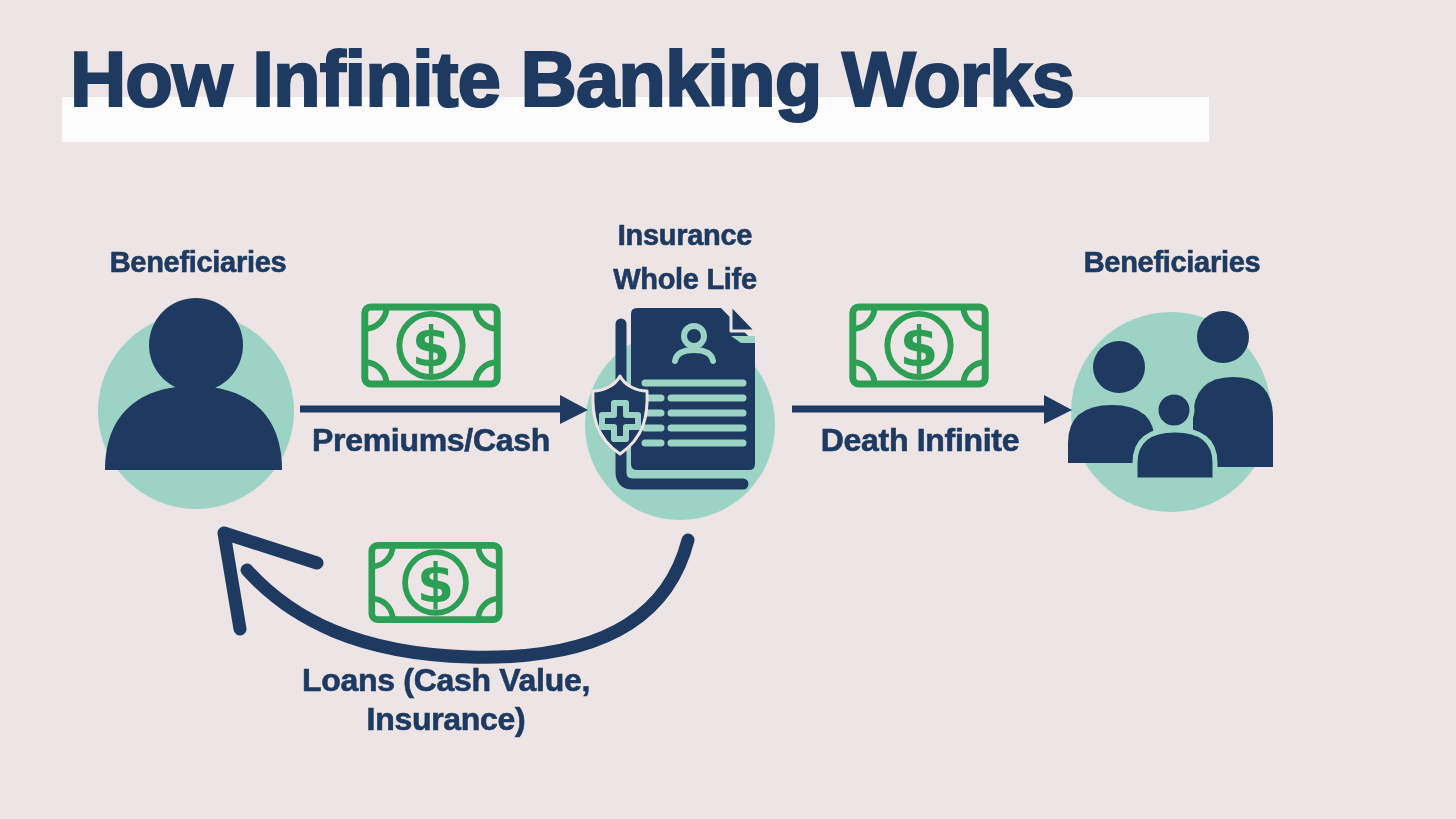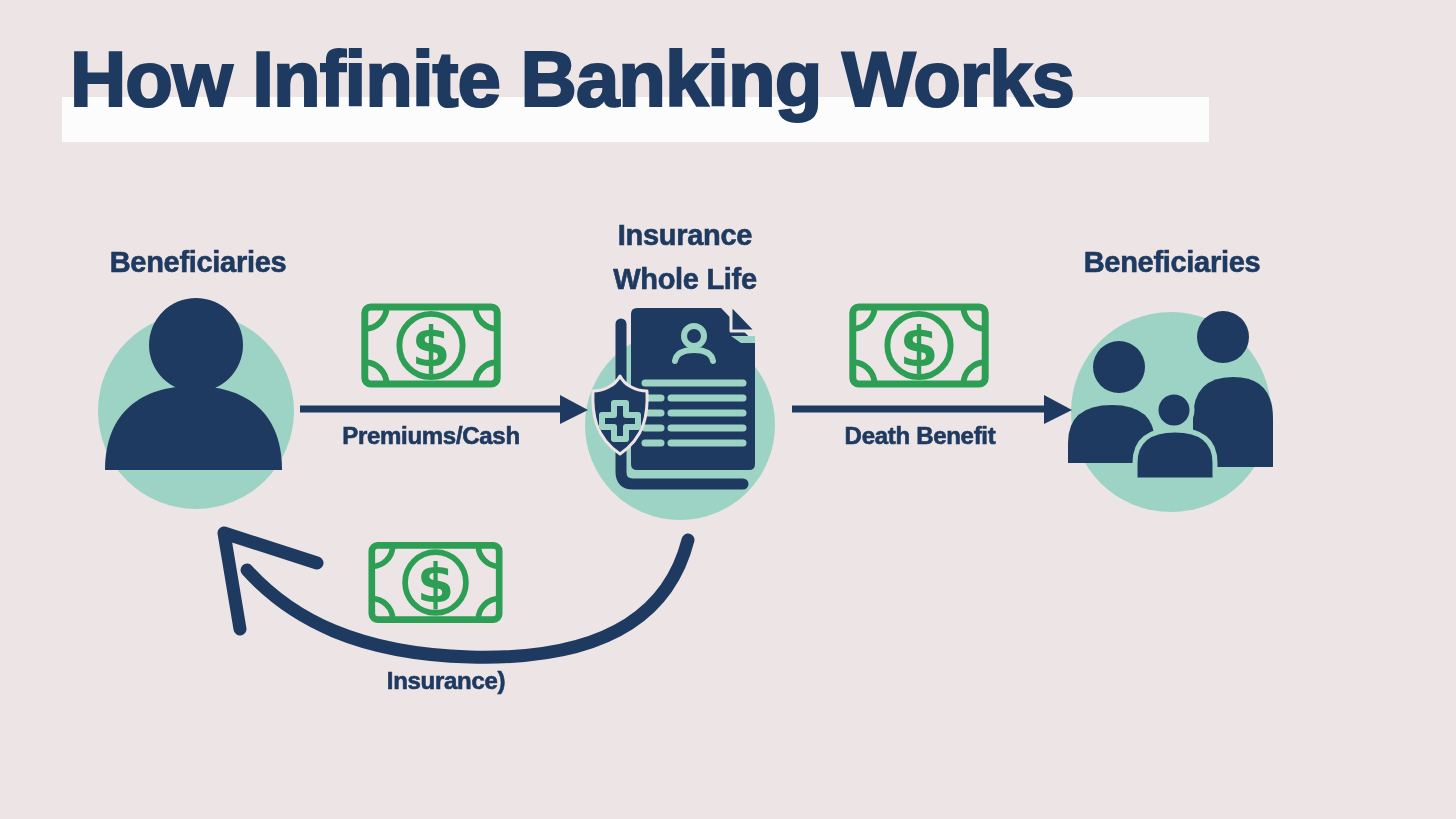--- a/index.html
+++ b/index.html
@@ -29,21 +29,21 @@
 
   .node-label,.flow-label{
     position:absolute;color:var(--navy);font-weight:bold;text-align:center;
     -webkit-text-stroke:0.6px var(--navy);letter-spacing:-0.3px;
   }
   .node-label{font-size:29px;}
   .label-policyholder{left:38px;top:246px;width:320px;}
   .label-whole-life{left:525px;top:213px;width:320px;line-height:44px;}
   .label-beneficiaries{left:1012px;top:246px;width:320px;text-align:center;}
 
-  .flow-label{font-size:24px;}
+  .flow-label{font-size:32px;}
   .label-premiums{left:271px;top:422px;width:320px;}
   .label-death-benefit{left:760px;top:422px;width:320px;}
   .label-loans{left:286px;top:661px;width:320px;line-height:39px;}
 
   svg.layer{position:absolute;left:0;top:0;width:1456px;height:819px;pointer-events:none;}
   svg.icon{position:absolute;overflow:visible;}
   .icon-policyholder{left:94px;top:292px;width:200px;height:220px;}
   .icon-document{left:595px;top:300px;width:180px;height:200px;}
   .icon-family{left:1068px;top:308px;width:206px;height:210px;}
   .bill{position:absolute;}
@@ -154,18 +154,19 @@
       <use href="#money-bill"></use>
     </svg>
   <svg class="bill bill-2" viewBox="0 0 142 86">
       <use href="#money-bill"></use>
     </svg>
   <svg class="bill bill-3" viewBox="0 0 142 86">
       <use href="#money-bill"></use>
     </svg>
 
   <div class="flow-label label-premiums">Premiums/Cash</div>
-  <div class="flow-label label-death-benefit">Death Benefit</div>
+  <div class="flow-label label-death-benefit">Death Infinite</div>
   <div class="flow-label label-loans">
+    <div>Loans (Cash Value,</div>
     <div>Insurance)</div>
   </div>
 
 </div>
 
 </body></html>

